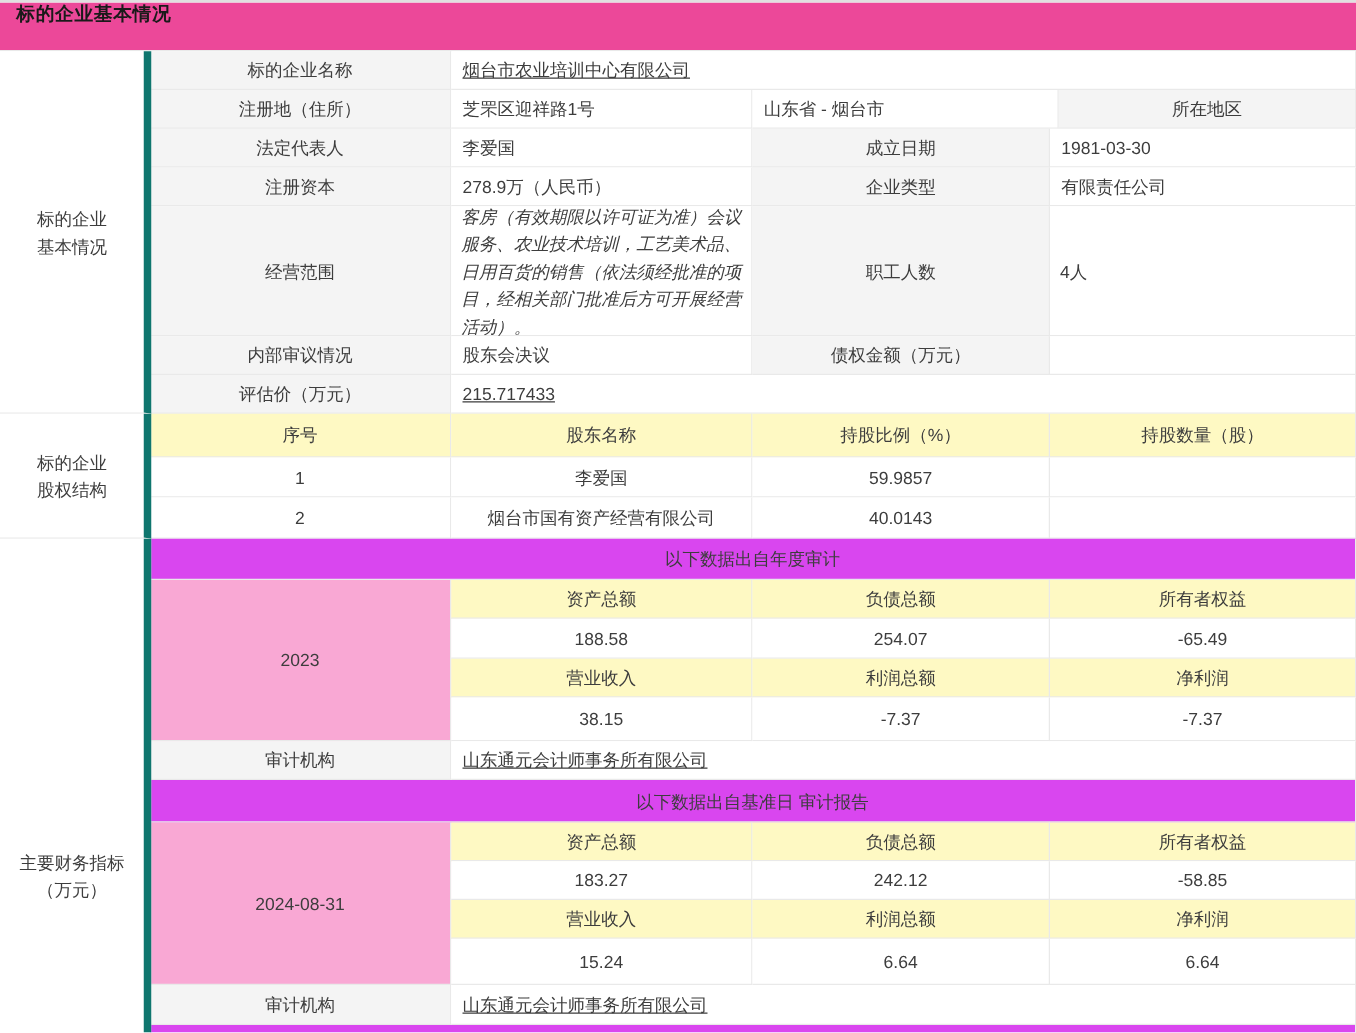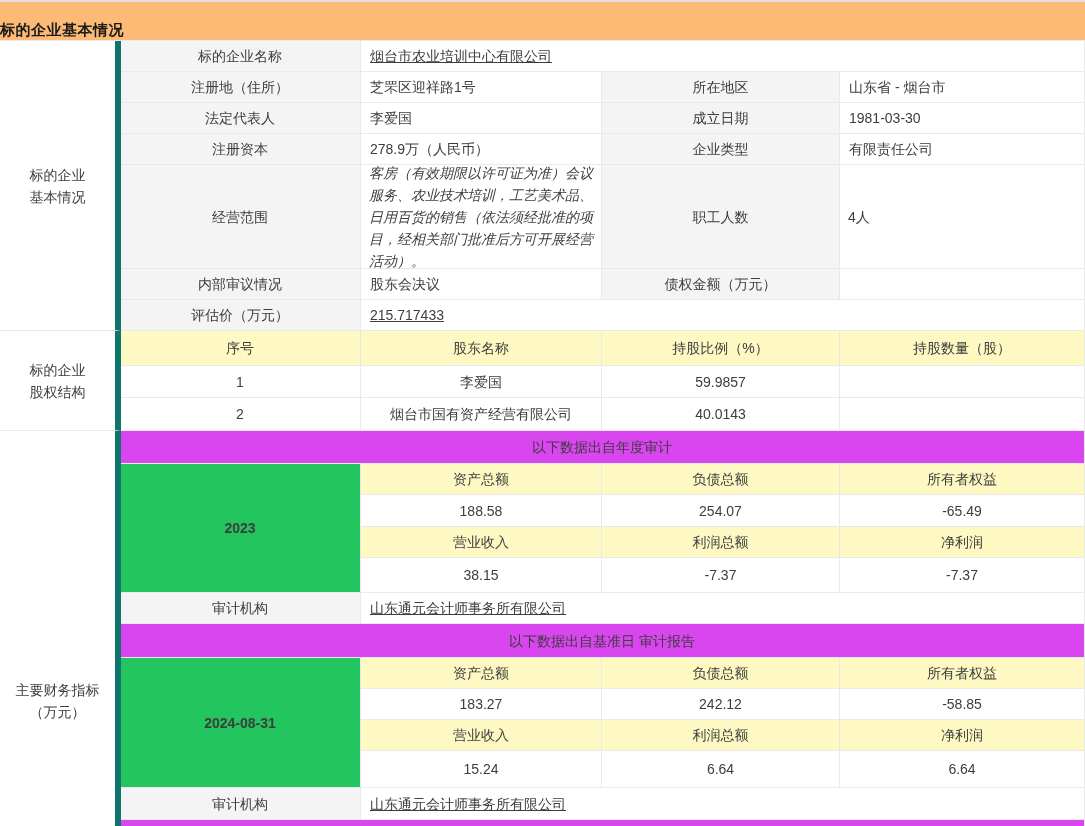--- a/index.html
+++ b/index.html
@@ -1,18 +1,18 @@
 <!DOCTYPE html>
 <html><head>
 <meta charset="utf-8">
 <style>
   html,body{margin:0;padding:0;background:#ffffff;}
   body{font-family:"Liberation Sans","DejaVu Sans",sans-serif;color:#333333;}
   .page{width:1085px;height:826px;box-sizing:border-box;border-top:2px solid #e0e0e0;overflow:hidden;background:#fff;}
-  .titlebar{height:38px;display:flex;align-items:flex-end;box-sizing:border-box;background:#fdba74;}
+  .titlebar{height:38px;display:flex;align-items:flex-start;padding-left:13px;box-sizing:border-box;background:#ec4899;}
   .titlebar span{font-size:15px;font-weight:bold;color:#1a1a1a;letter-spacing:0.5px;}
   .tbl{position:relative;width:1085px;box-sizing:border-box;padding-left:120px;border-top:1px solid #e9e9e9;}
   .cat{position:absolute;left:0;width:121px;box-sizing:border-box;border-right:6px solid #0f766e;
        background:#fff;display:flex;flex-direction:column;align-items:center;justify-content:center;
        font-size:14px;line-height:22px;color:#3d3d3d;text-align:center;}
   .cat.cat-a{top:0;height:290px;border-bottom:1px solid #e9e9e9;}
   .cat.cat-b{top:290px;height:100px;border-bottom:1px solid #e9e9e9;}
   .cat.cat-c{top:390px;height:396px;justify-content:flex-start;padding-top:248px;}
   .row{display:flex;width:965px;}
   .cell{box-sizing:border-box;border-right:1px solid #e9e9e9;border-bottom:1px solid #e9e9e9;
@@ -24,21 +24,21 @@
   .num{background:#ffffff;}
   .banner{background:#d946ef;}
   .w1{width:241px;} .w2{width:241px;} .w3{width:238px;} .w4{width:245px;}
   .wspan3{width:724px;text-decoration:underline;} .wfull{width:965px;}
   .h31{height:31px;} .h32{height:32px;} .h33{height:33px;} .h34{height:34px;}
   .h35{height:35px;} .h37{height:37px;} .h104{height:104px;} .h7{height:7px;}
   .cell.h104{line-height:22px;padding:0 8px;}
   .scope{align-items:center;font-style:italic;}
   .fin-block{display:flex;width:965px;}
   .period{box-sizing:border-box;width:241px;border-right:1px solid #e9e9e9;border-bottom:1px solid #e9e9e9;
-          background:#22c55e;display:flex;align-items:center;justify-content:center;font-size:14px;color:#3d3d3d;font-weight:bold;}
+          background:#f9a8d4;display:flex;align-items:center;justify-content:center;font-size:14px;color:#3d3d3d;}
   .fin-rows{display:flex;flex-direction:column;}
   .partial{border-bottom:none;}
 </style>
 </head>
 <body>
 
 <div class="page">
 
   <div class="titlebar">
     <span>标的企业基本情况</span>
@@ -59,22 +59,22 @@
       <div>（万元）</div>
     </div>
 
     <div class="row h31">
       <div class="cell lbl w1 h31">标的企业名称</div>
       <div class="cell val wspan3 h31">烟台市农业培训中心有限公司</div>
     </div>
     <div class="row h31">
       <div class="cell lbl w1 h31">注册地（住所）</div>
       <div class="cell val w2 h31">芝罘区迎祥路1号</div>
+      <div class="cell val w4 h31">山东省 - 烟台市</div>
       <div class="cell lbl w3 h31">所在地区</div>
-      <div class="cell val w4 h31">山东省 - 烟台市</div>
     </div>
     <div class="row h31">
       <div class="cell lbl w1 h31">法定代表人</div>
       <div class="cell val w2 h31">李爱国</div>
       <div class="cell lbl w3 h31">成立日期</div>
       <div class="cell val w4 h31">1981-03-30</div>
     </div>
     <div class="row h31">
       <div class="cell lbl w1 h31">注册资本</div>
       <div class="cell val w2 h31">278.9万（人民币）</div>

